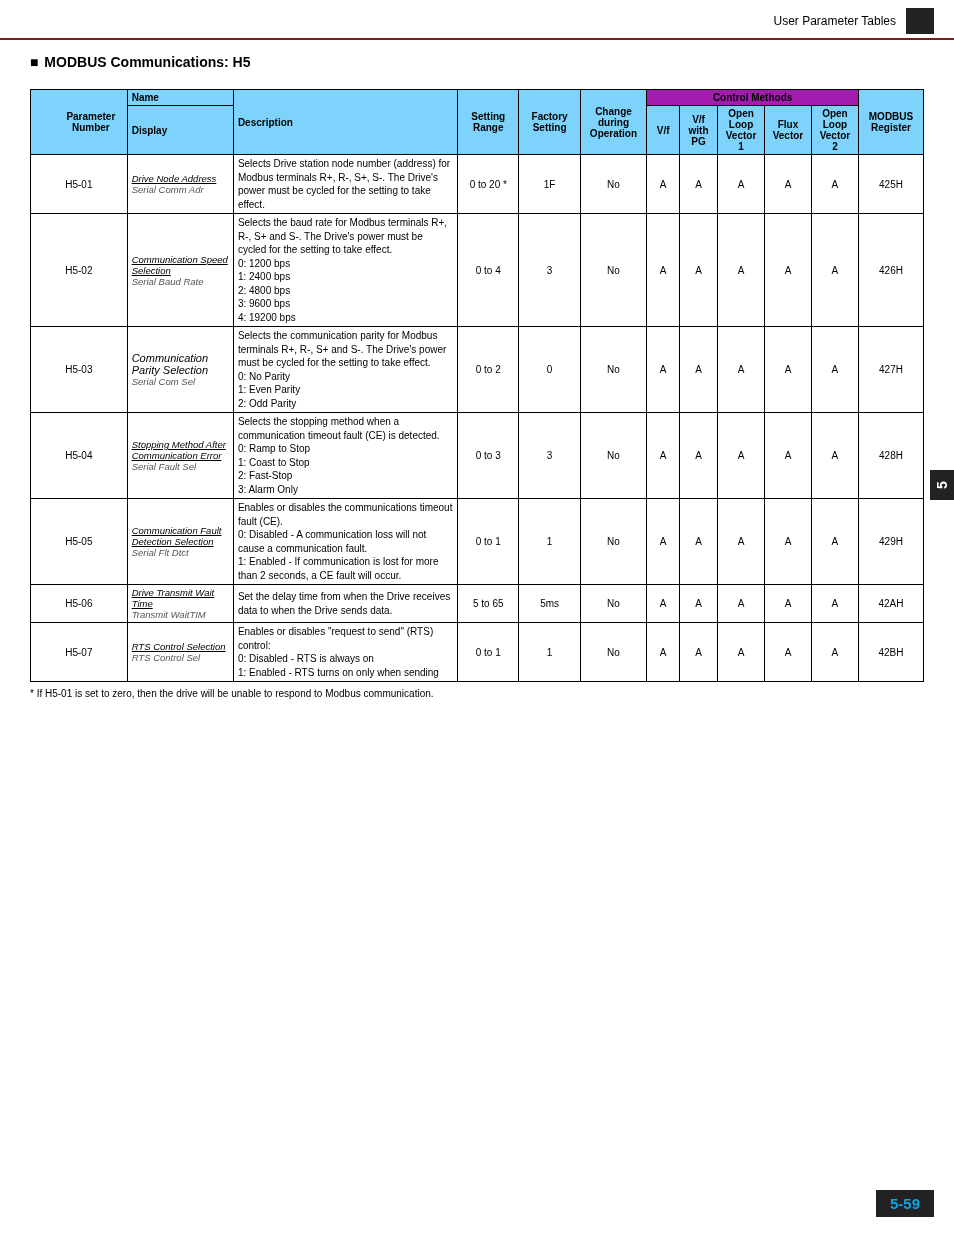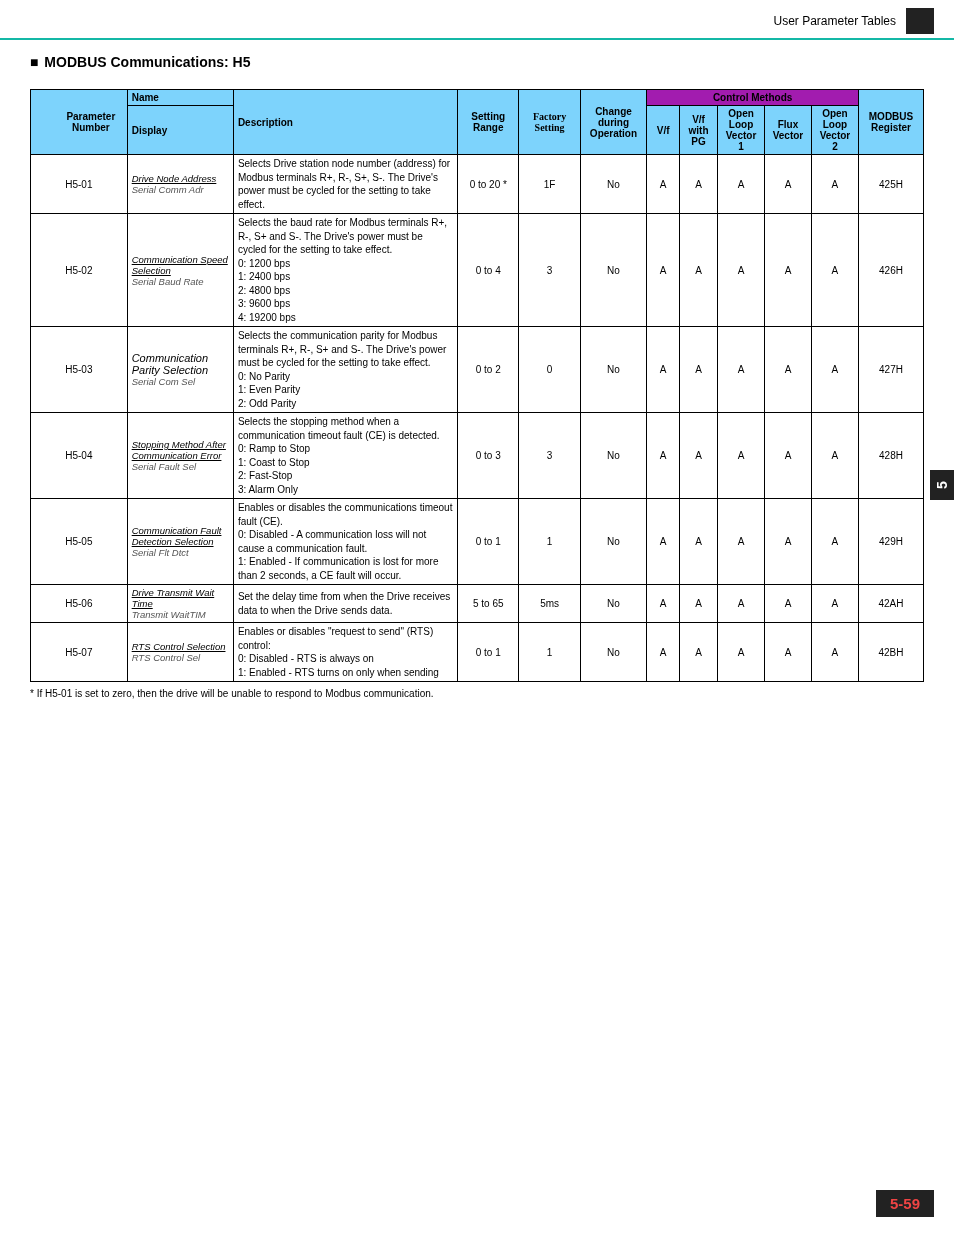--- a/index.html
+++ b/index.html
@@ -10,21 +10,21 @@
       color: #000;
       width: 954px;
       min-height: 1235px;
       position: relative;
     }
     .page-header {
       display: flex;
       justify-content: flex-end;
       align-items: center;
       padding: 8px 20px 4px 20px;
-      border-bottom: 2px solid #14b8a6;
+      border-bottom: 2px solid #7f1d1d;
       margin-bottom: 4px;
     }
     .header-title {
       font-size: 12px;
     }
     .header-tab {
       background: #222;
       color: #fff;
       padding: 4px 14px;
       font-size: 12px;
@@ -70,21 +70,21 @@
     }
     .name-col {
       width: 90px;
       text-align: left;
     }
     .desc-col {
       width: 190px;
       text-align: left;
     }
     .setting-range-col { width: 52px; }
-    .factory-col { width: 52px; font-family: Liberation Serif, serif; }
+    .factory-col { width: 52px; }
     .change-col { width: 52px; }
     .vf-col { width: 28px; }
     .vf-pg-col { width: 32px; }
     .open-loop-1-col { width: 40px; }
     .flux-col { width: 28px; }
     .open-loop-2-col { width: 40px; }
     .modbus-col { width: 55px; }
 
     .sub-name {
       font-size: 9.5px;
@@ -94,21 +94,21 @@
     }
     .footnote {
       font-size: 10px;
       margin-top: 6px;
     }
     .page-number-box {
       position: absolute;
       bottom: 18px;
       right: 20px;
       background: #222;
-      color: #ef4444;
+      color: #0ea5e9;
       padding: 5px 14px;
       font-size: 15px;
       font-weight: bold;
     }
     .side-tab {
       position: absolute;
       right: 0;
       top: 470px;
       background: #222;
       color: #fff;

